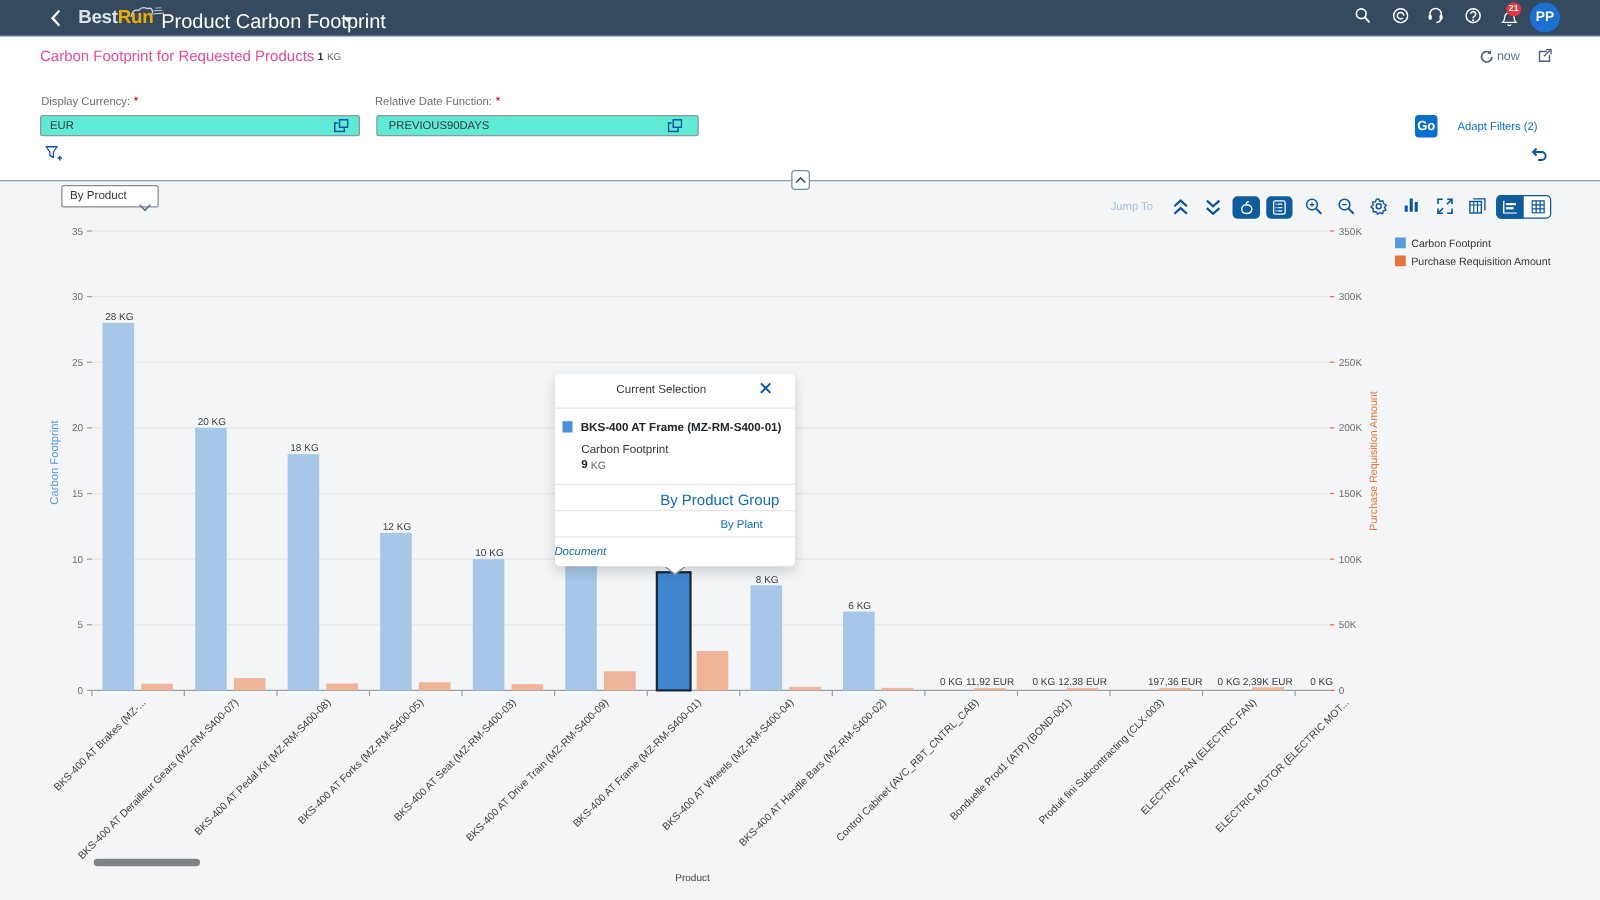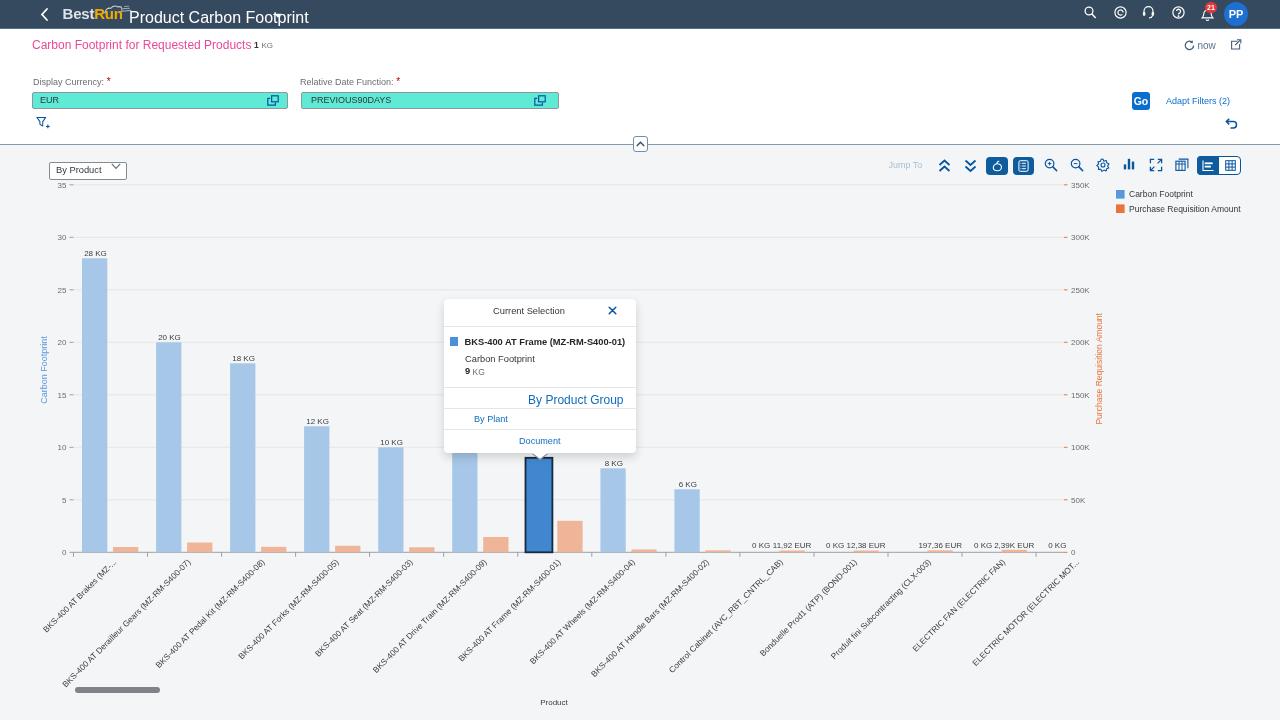--- a/index.html
+++ b/index.html
@@ -95,21 +95,21 @@
 <svg class="abs" style="left:1225px;top:118px" width="13" height="11" viewBox="0 0 13 11">
   <path d="M4.2 0.8 L1.4 3.6 L4.2 6.4" stroke="#0854a0" stroke-width="1.5" fill="none"></path>
   <path d="M1.7 3.6 H8.3 a3.2 3.2 0 0 1 0 6.4 H5.5" stroke="#0854a0" stroke-width="1.5" fill="none"></path>
 </svg>
 
 <div class="abs" style="left:632.5px;top:136px;width:13px;height:14px;background:#fff;border:1px solid #6b90b3;border-radius:3px;"></div>
 <svg class="abs" style="left:635.5px;top:140.5px" width="9" height="6" viewBox="0 0 9 6">
     <path d="M0.8 5 L4.5 1.3 L8.2 5" stroke="#3a4d61" stroke-width="1.4" fill="none"></path>
   </svg>
 
-<div class="abs" style="left:48.5px;top:162px;width:70px;height:15.5px;background:#fff;border:1px solid #878c91;border-radius:2px;font-size:9.3px;color:#32363a;line-height:15.5px;padding-left:6.5px;">By Product</div>
+<div class="abs" style="left:48.5px;top:148px;width:70px;height:15.5px;background:#fff;border:1px solid #878c91;border-radius:2px;font-size:9.3px;color:#32363a;line-height:15.5px;padding-left:6.5px;">By Product</div>
 <svg class="abs" style="left:110.5px;top:163px" width="10" height="6.5" viewBox="0 0 10 6.5">
     <path d="M0.8 0.8 L5 5.3 L9.2 0.8" stroke="#5b738b" stroke-width="1.2" fill="none"></path>
   </svg>
 <div class="abs" style="left:888.5px;top:160px;font-size:9px;color:#aac0d4;">Jump To</div>
 <svg class="abs" style="left:938px;top:158.5px" width="13" height="14" viewBox="0 0 13 14">
   <path d="M1.5 6 L6.5 1.5 L11.5 6 M1.5 12 L6.5 7.5 L11.5 12" stroke="#0854a0" stroke-width="1.8" fill="none"></path>
 </svg>
 <svg class="abs" style="left:964px;top:158.5px" width="13" height="14" viewBox="0 0 13 14">
   <path d="M1.5 1.5 L6.5 6 L11.5 1.5 M1.5 7.5 L6.5 12 L11.5 7.5" stroke="#0854a0" stroke-width="1.8" fill="none"></path>
 </svg>
@@ -287,21 +287,21 @@
 </svg>
 <div class="abs" style="left:443.5px;top:325.5px;width:192.5px;height:1px;background:#e5e5e5;"></div>
 <div class="abs" style="left:449.5px;top:337px;width:8.5px;height:8.5px;background:#4a90d9;"></div>
 <div class="abs" style="left:464.5px;top:337px;font-size:9.3px;font-weight:bold;color:#232629;">BKS-400 AT Frame (MZ-RM-S400-01)</div>
 <div class="abs" style="left:465px;top:354px;font-size:9.3px;color:#32363a;">Carbon Footprint</div>
 <div class="abs" style="left:465px;top:366px;font-size:9.3px;font-weight:bold;color:#232629;">9</div>
 <div class="abs" style="left:472.5px;top:366.5px;font-size:8.5px;color:#6a6d70;">KG</div>
 <div class="abs" style="left:443.5px;top:386.9px;width:192.5px;height:1px;background:#e5e5e5;"></div>
 <div class="abs" style="left:443.5px;top:393px;width:180px;text-align:right;font-size:12px;color:#0f6cbd;">By Product Group</div>
 <div class="abs" style="left:443.5px;top:408.2px;width:192.5px;height:1px;background:#e5e5e5;"></div>
-<div class="abs" style="left:429px;top:414.2px;width:192.5px;text-align:left;font-size:9.1px;color:#0f6cbd;padding-left:45px;">By Plant</div>
+<div class="abs" style="left:452px;top:414.2px;width:192.5px;text-align:center;font-size:9.1px;color:#0f6cbd;padding-left:45px;">By Plant</div>
 <div class="abs" style="left:443.5px;top:429.4px;width:192.5px;height:1px;background:#e5e5e5;"></div>
-<div class="abs" style="left:443.5px;top:435.5px;width:192.5px;text-align:center;font-size:9.1px;color:#0f6cbd;">Document</div>
+<div class="abs" style="left:443.5px;top:435.5px;width:192.5px;text-align:left;font-size:9.1px;color:#0f6cbd;font-style:italic;">Document</div>
 <svg class="abs" style="left:529.5px;top:451.5px" width="20" height="9" viewBox="0 0 20 9">
   <path d="M1 0.5 L10 7.5 L19 0.5" fill="#fff" stroke="#8a9199" stroke-width="1.1"></path>
   <rect x="0" y="0" width="20" height="1.5" fill="#fff"></rect>
 </svg>
 
 <div class="abs" style="left:75px;top:686.5px;width:84.5px;height:6.5px;background:#7f8387;border-radius:3px;"></div>
 
 </body></html>

